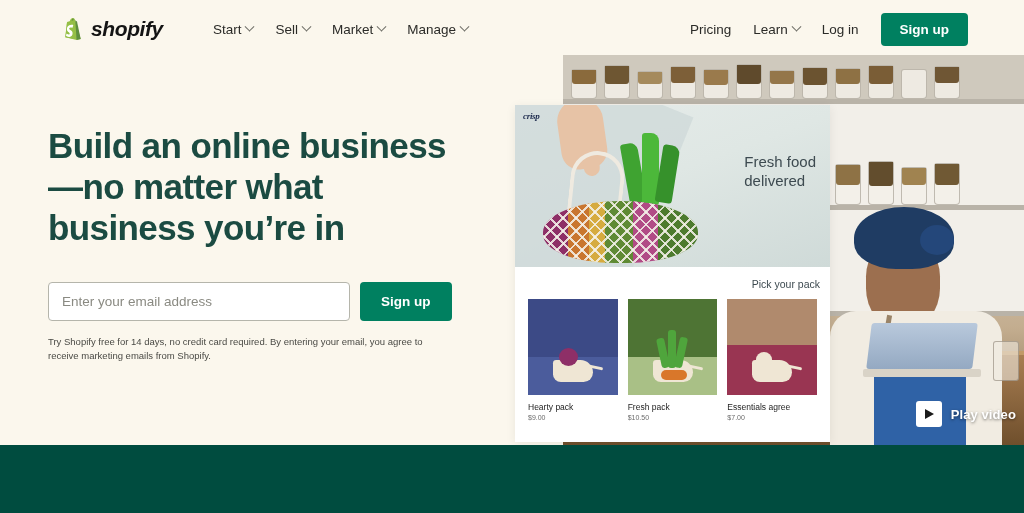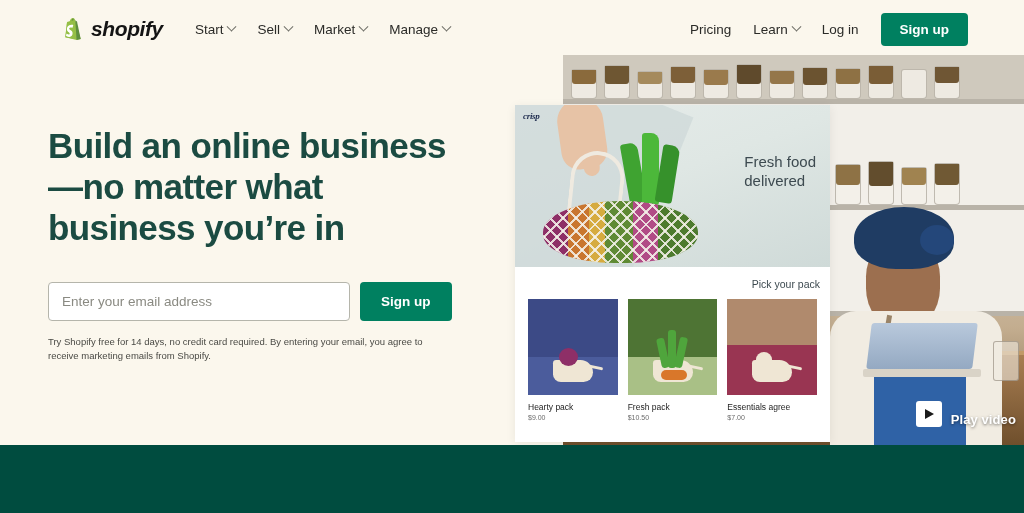--- a/index.html
+++ b/index.html
@@ -41,21 +41,21 @@
   .strap { position: absolute; left: 66px; top: 122px; width: 5px; height: 36px; background: #9a8468; transform: rotate(10deg); }
   .laptop { position: absolute; left: 300px; top: 268px; width: 118px; height: 58px; }
   .laptop-screen { position:absolute; left:6px; top:0; width: 106px; height: 46px; background: linear-gradient(180deg,#b9c9dc,#94a9c2); border-radius: 3px; transform: skewX(-7deg); }
   .laptop-base { position:absolute; left:0; top:46px; width: 118px; height: 8px; background:#d9d3c7; border-radius:2px; }
   .bowl { position:absolute; left:205px; top:300px; width:54px; height:26px; background:#efeae0; border-radius:0 0 28px 28px; }
   .bottle { position:absolute; left:150px; top:278px; width:16px; height:44px; background:rgba(60,48,36,.72); border-radius:3px; }
   .glass { position:absolute; left:430px; top:286px; width:26px; height:40px; background:rgba(240,235,225,.6); border:1px solid rgba(120,110,95,.5); border-radius:3px; }
 
   .play-video {
     position: absolute; right: 8px; bottom: 18px;
-    display: flex; align-items: flex-end; gap: 9px;
+    display: flex; align-items: center; gap: 9px;
     cursor: pointer; z-index: 6;
   }
   .play-btn {
     width: 26px; height: 26px; background: #fff; border-radius: 3px;
     display: flex; align-items: center; justify-content: center;
   }
   .play-tri { width: 0; height: 0; border-left: 9px solid #1a1a1a; border-top: 5.5px solid transparent; border-bottom: 5.5px solid transparent; margin-left: 2px; }
   .play-label { color: #fff; font-size: 13px; font-weight: 700; letter-spacing: .1px; text-shadow: 0 1px 3px rgba(0,0,0,.5); }
 
   
@@ -96,21 +96,21 @@
   .greens i:nth-child(1){left:0;top:8px;height:30px;transform:rotate(-12deg);}
   .greens i:nth-child(2){left:9px;top:0;height:38px;}
   .greens i:nth-child(3){left:18px;top:7px;height:31px;transform:rotate(12deg);}
   .carrots { position:absolute; left:8px; bottom:2px; width:26px; height:10px; background:#d9772a; border-radius:6px; }
   .garlic { position:absolute; left:4px; top:-8px; width:16px; height:15px; border-radius:50% 50% 45% 45%; background:#efe6d4; }
   .pc-name { font-size: 8.5px; color: #1d1d1d; margin-top: 7px; }
   .pc-price { font-size: 7px; color: #6b6b6b; margin-top: 2px; }
 
   
   .nav { position: absolute; left: 0; top: 0; width: 1024px; height: 58px; z-index: 8; display: flex; align-items: center; }
-  .nav-left { display: flex; align-items: center; gap: 26px; margin-left: 62px; }
+  .nav-left { display: flex; align-items: center; gap: 44px; margin-left: 62px; }
   .logo { display: flex; align-items: center; gap: 7px; cursor: pointer; }
   .logo-mark { width: 22px; height: 25px; position: relative; }
   .logo-word { font-size: 21px; font-weight: 700; color: #141414; letter-spacing: -.4px; font-style: italic; }
   .nav-links { display: flex; align-items: center; gap: 22px; margin-left: 6px; }
   .nav-link { display: flex; align-items: center; gap: 5px; font-size: 13.5px; color: #2b2b28; cursor: pointer; white-space: nowrap; }
   .chev { width: 7px; height: 7px; border-right: 1.4px solid #6b6b63; border-bottom: 1.4px solid #6b6b63; transform: rotate(45deg) translate(-2px,-2px); }
   .nav-right { display: flex; align-items: center; gap: 22px; margin-left: auto; margin-right: 56px; }
   .btn-signup-nav { background: #008060; color: #fff; font-size: 13.5px; font-weight: 700; padding: 9px 19px; border-radius: 4px; border: none; cursor: pointer; }
 
   

